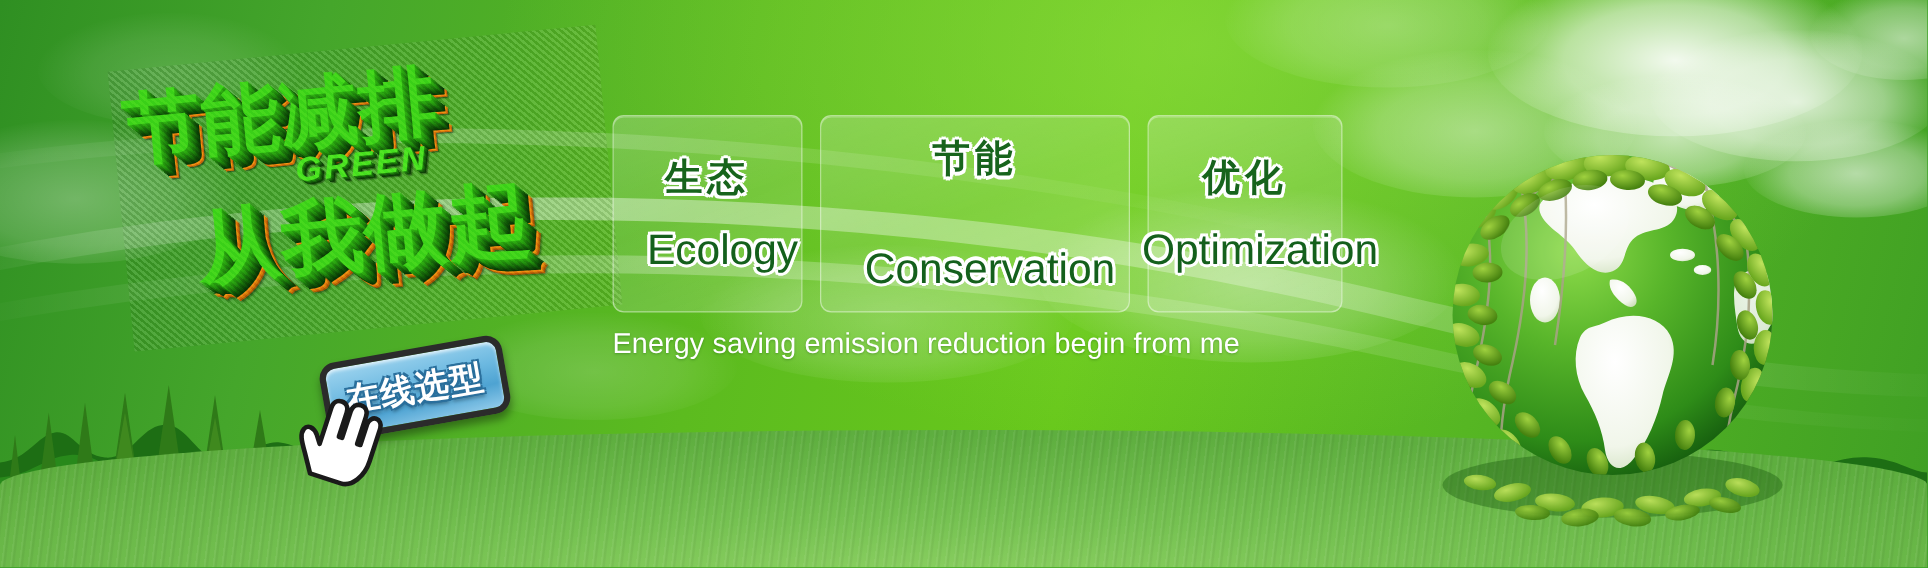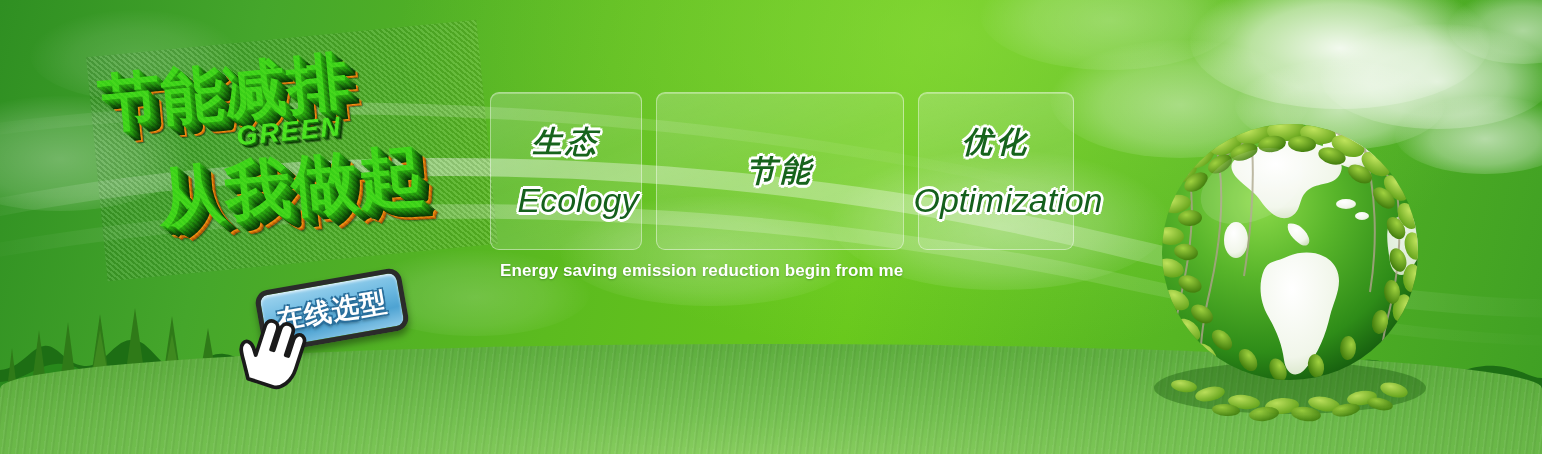--- a/index.html
+++ b/index.html
@@ -131,21 +131,21 @@
   }
   #hand-cursor {
     position:absolute; left:238px; top:316px;
     width:70px; height:76px;
     pointer-events:none;
   }
 
   
   #cards {
     position:absolute; left:490px; top:92px;
-    display:flex; gap:14px;font-style:italic;
+    display:flex; gap:14px;
   }
   .card {
     position:relative;
     height:158px;
     border-radius:9px;
     background:linear-gradient(160deg, rgba(255,255,255,0.20) 0%, rgba(255,255,255,0.11) 48%, rgba(255,255,255,0.17) 100%);
     border:1px solid rgba(255,255,255,0.42);
     box-shadow:inset 0 1px 0 rgba(255,255,255,.30);
     display:flex; flex-direction:column;
     align-items:center; justify-content:center;
@@ -165,25 +165,24 @@
   }
   .card-en {
     font-size:34px; color:#14601c;
     text-shadow:
       -2px -2px 0 #fff, 2px -2px 0 #fff, -2px 2px 0 #fff, 2px 2px 0 #fff,
       -2.6px 0 0 #fff, 2.6px 0 0 #fff, 0 -2.6px 0 #fff, 0 2.6px 0 #fff;
     padding-left: 24px;
   }
 
   #tagline {
-    position:absolute; left:500px; top:261px;
-    font-size:17px; color:#ffffff;
+    position:absolute; left:490px; top:261px;
+    font-size:23px; color:#ffffff;
     letter-spacing:.1px;
     text-shadow:0 1px 2px rgba(0,60,0,.30);
-    font-weight:bold;
   }
 
   
   #globe-wrap {
     position:absolute; left:1140px; top:112px;
     width:300px; height:312px;
   }
 </style>
 </head>
 <body>
@@ -280,20 +279,21 @@
              C70,62 62,74 52,74 Z" fill="#ffffff" stroke="#1a1a1a" stroke-width="4" stroke-linejoin="round" transform="translate(-4,0) rotate(18 35 40) scale(0.92)"></path>
   </svg>
 
   <div id="cards">
     <div class="card" id="card-0">
       <div class="card-cn">生态</div>
       <div class="card-en">Ecology</div>
     </div>
     <div class="card" id="card-1">
       <div class="card-cn">节能</div>
+      <div class="card-en">Conservation</div>
     </div>
     <div class="card" id="card-2">
       <div class="card-cn">优化</div>
       <div class="card-en">Optimization</div>
     </div>
   </div>
 
   <div id="tagline">Energy saving emission reduction begin from me</div>
 
   <div id="globe-wrap">

